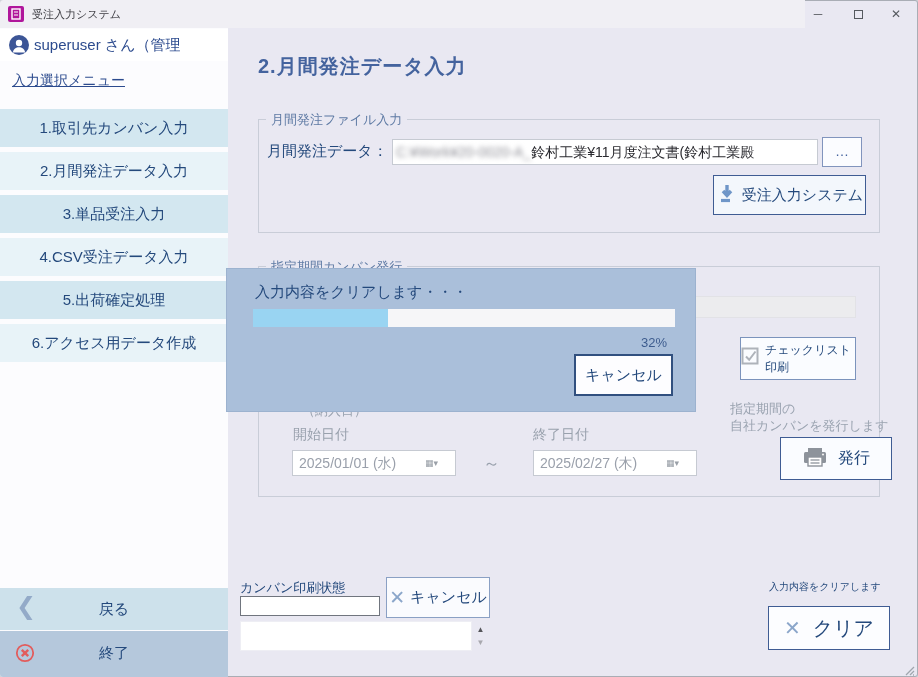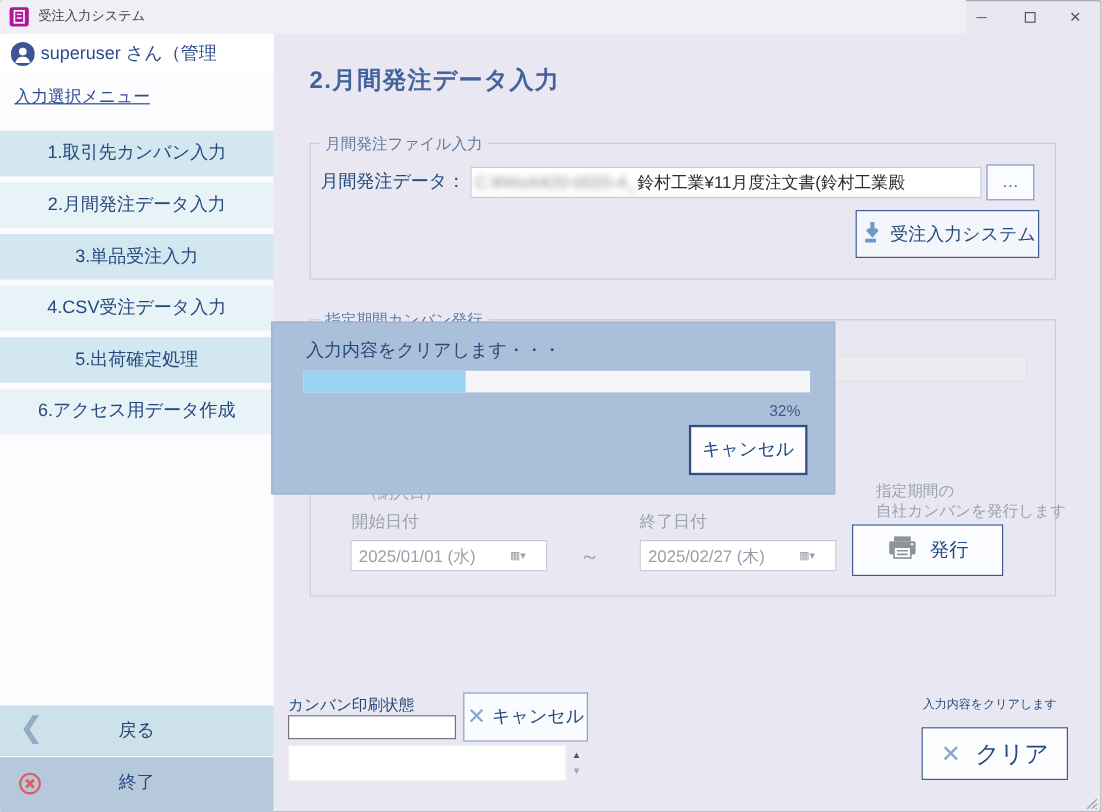--- a/index.html
+++ b/index.html
@@ -61,21 +61,21 @@
                    display:flex; align-items:center; justify-content:center; gap:5px; cursor:pointer; }
   .checklist-btn .txt { font-size:12px; color:#24497c; }
 
   .delivery-note { left:302px; top:402px; font-size:13px; color:#9aa3b0; }
   .date-label { top:426px; font-size:14px; color:#99a1ad; }
   .date-field { top:450px; width:164px; height:26px; background:#fff; border:1px solid #c6cad2;
                 font-size:14px; color:#9aa0ab; line-height:24px; padding-left:6px; }
   .cal-icon { position:absolute; right:4px; top:4px; width:26px; height:16px; color:#9aa0a8; font-size:9px; line-height:16px; }
   .range-sep { left:483px; top:452px; font-size:17px; color:#99a1ad; }
   .issue-hint { left:730px; font-size:13px; color:#9aa3b0; }
-  .issue-btn { left:710px; top:437px; width:126px; height:43px; background:#fafcff; border:1px solid #3f5c93;
+  .issue-btn { left:780px; top:437px; width:112px; height:43px; background:#fafcff; border:1px solid #3f5c93;
                display:flex; align-items:center; justify-content:center; gap:10px; cursor:pointer; }
   .issue-btn .txt { font-size:16px; color:#24497c; }
 
   .print-status-label { left:240px; top:579px; font-size:13px; color:#24497c; }
   .print-status-field { left:240px; top:596px; width:140px; height:20px; background:#fff; border:1px solid #70757e; }
   .cancel2-btn { left:386px; top:577px; width:104px; height:41px; background:#fafbfe; border:1px solid #8aa0c4;
                  display:flex; align-items:center; justify-content:center; gap:5px; cursor:pointer; }
   .cancel2-btn .x { font-size:19px; font-weight:bold; color:#8ba6ca; }
   .cancel2-btn .txt { font-size:15px; color:#24497c; }
   .updown-box { left:240px; top:621px; width:232px; height:30px; background:#fff; border:1px solid #eeeef4; }
@@ -174,20 +174,29 @@
       </svg>
     </span>
     <span class="txt">受注入力システム</span>
   </div>
 
   <div class="abs groupbox gb2"></div>
   <div class="abs legend lg2">指定期間カンバン発行</div>
 
   <div class="abs gray-field"></div>
 
+  <div class="abs checklist-btn">
+    <span>
+      <svg width="19" height="19" viewBox="0 0 19 19">
+        <rect x="1.5" y="1.5" width="15" height="15" fill="none" stroke="#aeb3ba" stroke-width="2"></rect>
+        <path d="M5 9.5 L8.2 12.8 L14.5 4.5" fill="none" stroke="#aeb3ba" stroke-width="2"></path>
+      </svg>
+    </span>
+    <span class="txt">チェックリスト印刷</span>
+  </div>
 
   <div class="abs delivery-note">（納入日）</div>
 
   <div class="abs date-label" style="left:293px;">開始日付</div>
   <div class="abs date-field" style="left:292px;">
     <span>2025/01/01 (水)</span>
     <span class="cal-icon">▦<span>▾</span></span>
   </div>
 
   <div class="abs range-sep">～</div>

